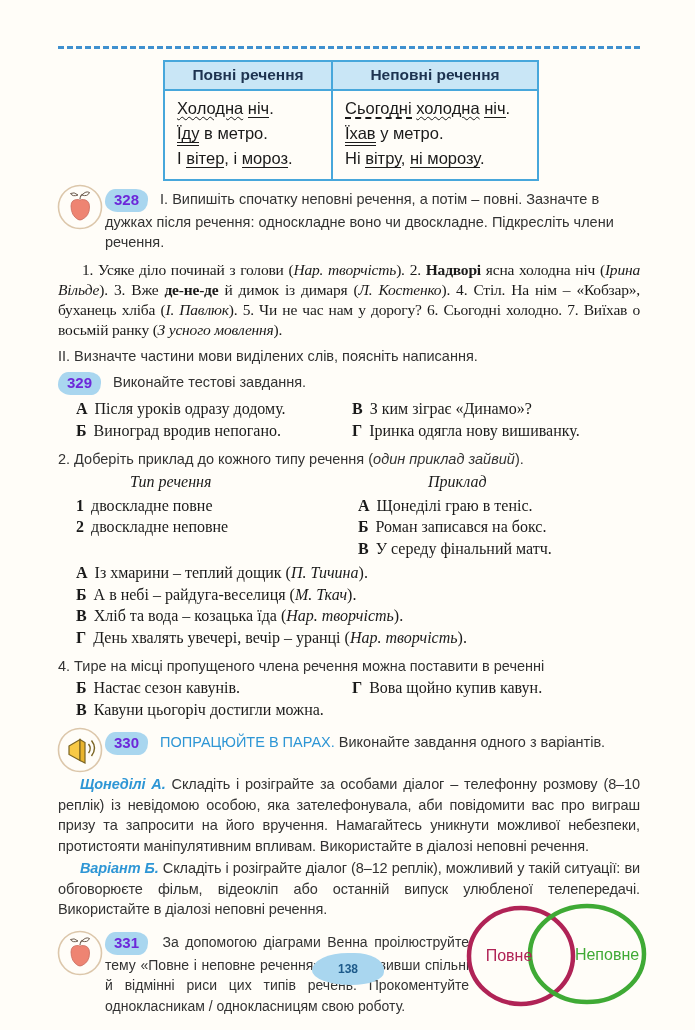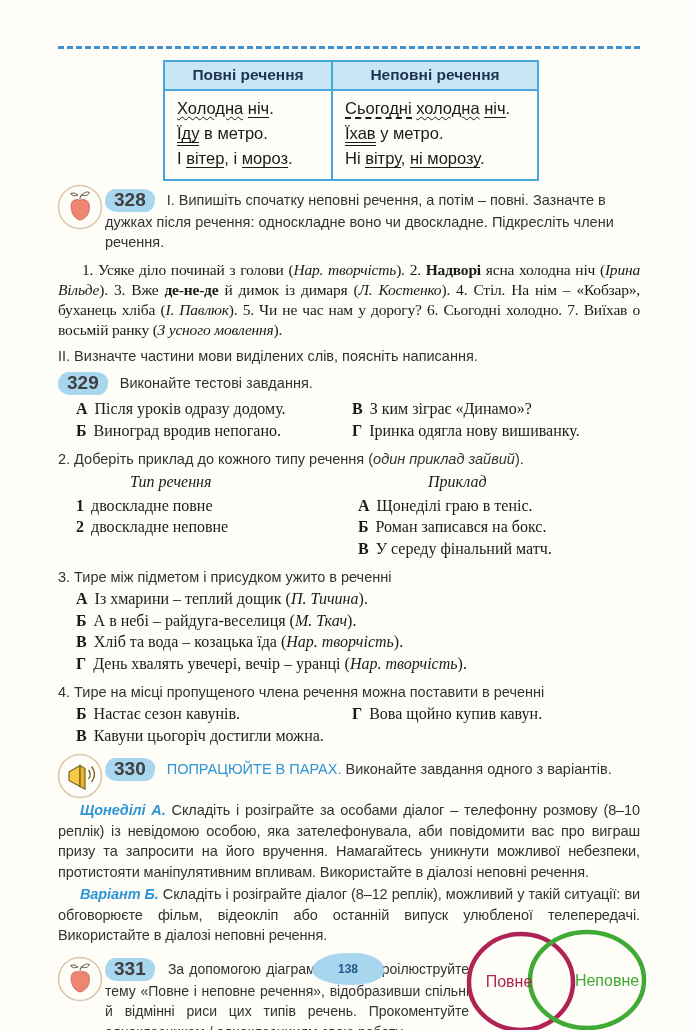--- a/index.html
+++ b/index.html
@@ -27,22 +27,22 @@
   .gtable td div { line-height:25px; white-space:nowrap; }
   .gtable .c1 { width:168px; }
 
   
   .task { position:relative; margin-left:47px; margin-top:8px;
           font-size:14.5px; line-height:20px; color:#333; min-height:42px; }
   .task.noicon { margin-left:0; min-height:22px; }
   .task .circle-icon { position:absolute; left:-48px; top:-5px; width:46px; height:46px; }
 
   .badge {
-    display:inline-block; background:#a9d6ef; color:#404040; font-weight:bold;
-    font-size:19px; line-height:18px; padding:2px 9px 3px;
+    display:inline-block; background:#a9d6ef; color:#6d28d9; font-weight:bold;
+    font-size:15px; line-height:18px; padding:2px 9px 3px;
     border-radius:12px 14px 11px 15px / 15px 11px 14px 12px;
     margin-right:8px; vertical-align:-1px;
   }
   .pairs-label { color:#2e96d5; font-weight:normal; }
 
   .serif-par {
     font-family:"Liberation Serif", serif; font-size:15.5px; line-height:20px;
     letter-spacing:-0.2px; color:#1a1a1a; text-align:justify; text-indent:24px;
     margin-top:8px;
   }
@@ -157,21 +157,20 @@
         <div class="mitem"><span class="num">2</span><span>двоскладне неповне</span></div>
       </div>
       <div>
         <div class="hdr-r">Приклад</div>
         <div><span class="letter">А</span><span>Щонеділі граю в теніс.</span></div>
         <div><span class="letter">Б</span><span>Роман записався на бокс.</span></div>
         <div><span class="letter">В</span><span>У середу фінальний матч.</span></div>
       </div>
     </div>
 
-    <div class="q">3. Тире між підметом і присудком ужито в реченні</div>
     <div class="opts">
       <div><span class="letter">А</span><span><span>Із хмарини – теплий дощик (</span><span class="s-i">П. Тичина</span><span>).</span></span></div>
       <div><span class="letter">Б</span><span><span>А в небі – райдуга-веселиця (</span><span class="s-i">М. Ткач</span><span>).</span></span></div>
       <div><span class="letter">В</span><span><span>Хліб та вода – козацька їда (</span><span class="s-i">Нар. творчість</span><span>).</span></span></div>
       <div><span class="letter">Г</span><span><span>День хвалять увечері, вечір – уранці (</span><span class="s-i">Нар. творчість</span><span>).</span></span></div>
     </div>
 
     <div class="q">4. Тире на місці пропущеного члена речення можна поставити в реченні</div>
     <div class="opts two-col">
       <div><span class="letter">Б</span><span>Настає сезон кавунів.</span></div>

